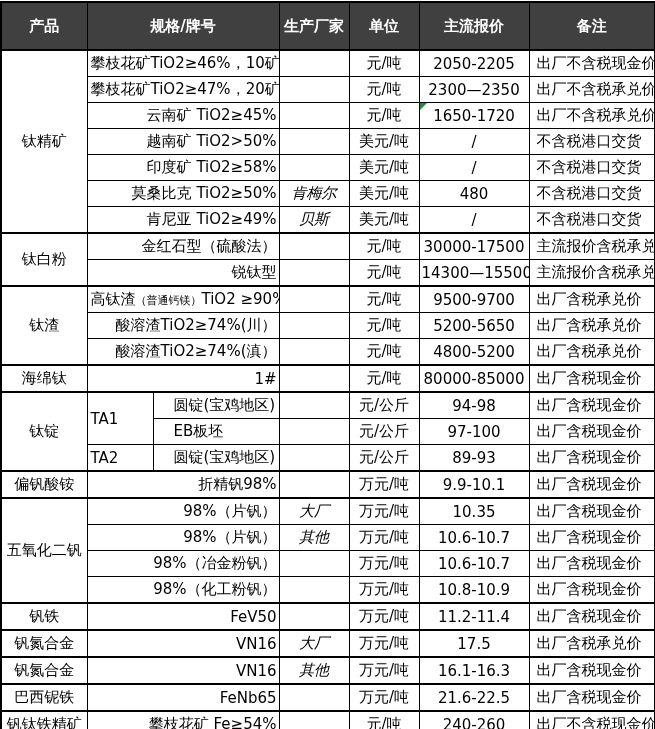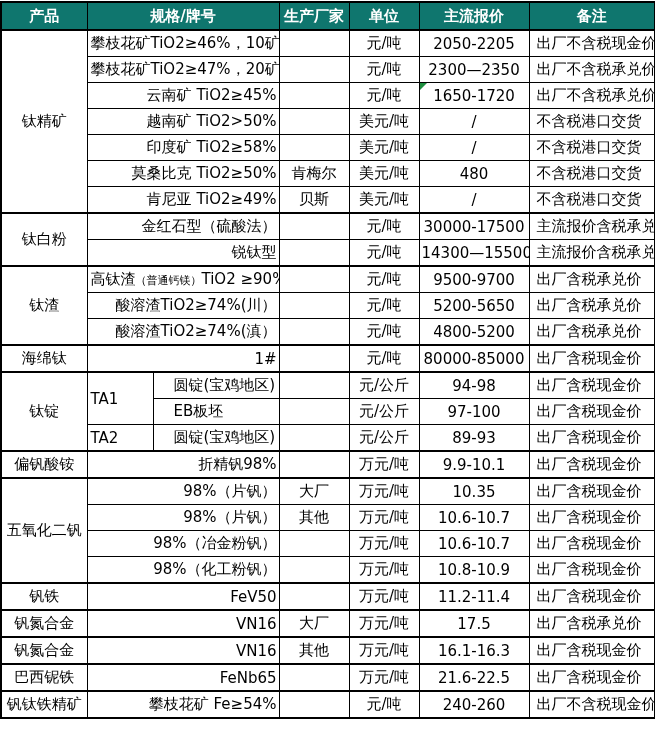--- a/index.html
+++ b/index.html
@@ -16,46 +16,46 @@
   table.price-table {
     border-collapse: collapse;
     table-layout: fixed;
     width: 654px;
     margin: 1px 0 0 0;
     border: 2px solid #000000;
     font-size: 15px;
     color: #000000;
   }
   th {
-    background: #0f766e;
+    background: #404040;
     color: #ffffff;
     font-weight: bold;
     font-size: 15px;
     height: 26px;
     border: 1px solid #000000;
     border-bottom: 2px solid #000000;
-    padding: 0 2px;
+    padding: 10px 2px;
     text-align: center;
     overflow: hidden;
     white-space: nowrap;
   }
   td {
     border: 1px solid #000000;
     height: 25px;
     padding: 0 2px;
     overflow: hidden;
     white-space: nowrap;
     vertical-align: middle;
   }
   tr.g > td { border-top: 2px solid #000000; }
   .c-product { text-align: center; }
   .c-spec    { text-align: right; padding-left: 3px; }
   .c-grade   { text-align: left; padding-left: 3px; }
   .c-form    { text-align: left; padding-left: 20px; }
-  .c-maker   { text-align: center; }
+  .c-maker   { text-align: center; font-style: italic; }
   .c-unit    { text-align: center; }
   .c-price   { text-align: center; position: relative; }
   .c-note    { text-align: left; padding-left: 7px; }
   .small-paren { font-size: 11px; }
   .corner-flag {
     position: absolute;
     left: 0;
     top: 0;
     width: 0;
     height: 0;

